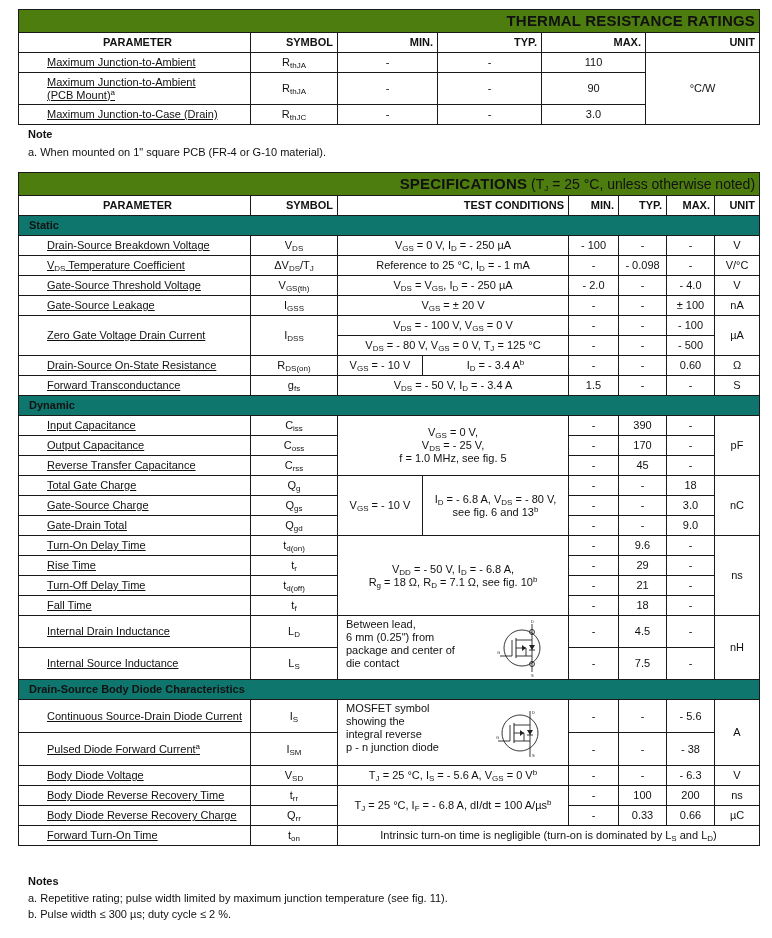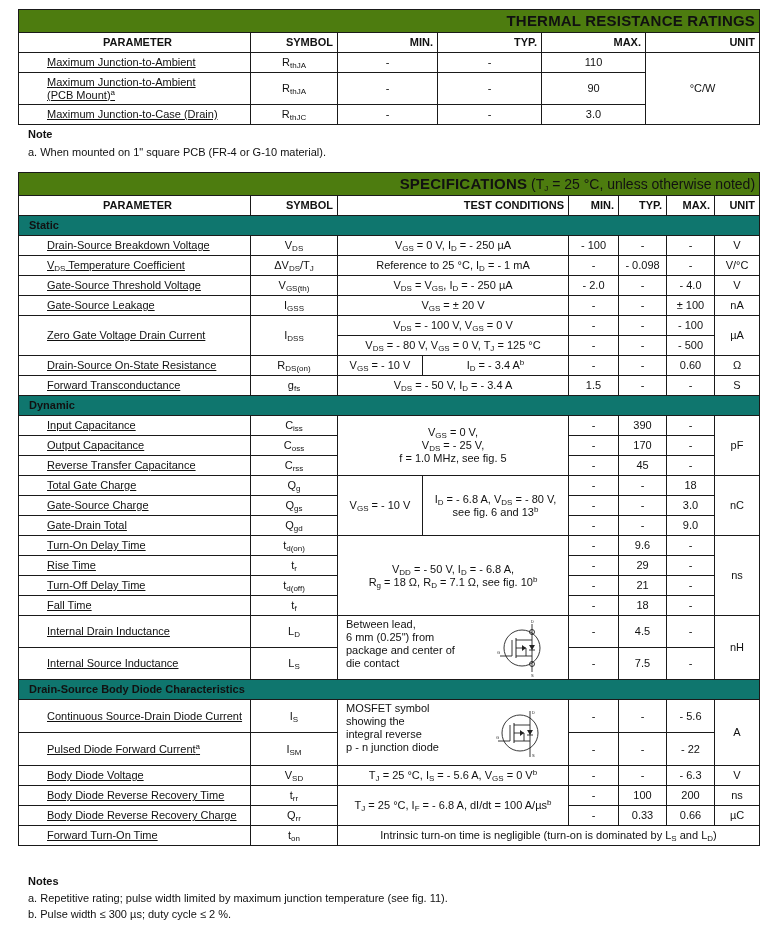--- a/index.html
+++ b/index.html
@@ -331,21 +331,21 @@
     <td class="c">-</td>
     <td class="c">-</td>
     <td class="c">- 5.6</td>
     <td class="c" rowspan="2">A</td>
   </tr>
   <tr style="height:33px">
     <td class="p"><span>Pulsed Diode Forward Current</span><sup>a</sup></td>
     <td class="c"><span>I</span><sub>SM</sub></td>
     <td class="c">-</td>
     <td class="c">-</td>
-    <td class="c">- 22</td>
+    <td class="c">- 38</td>
   </tr>
   <tr class="r20">
     <td class="p">Body Diode Voltage</td>
     <td class="c"><span>V</span><sub>SD</sub></td>
     <td class="c" colspan="2">T<sub>J</sub> = 25 °C, I<sub>S</sub> = - 5.6 A, V<sub>GS</sub> = 0 V<sup>b</sup></td>
     <td class="c">-</td>
     <td class="c">-</td>
     <td class="c">- 6.3</td>
     <td class="c">V</td>
   </tr>

